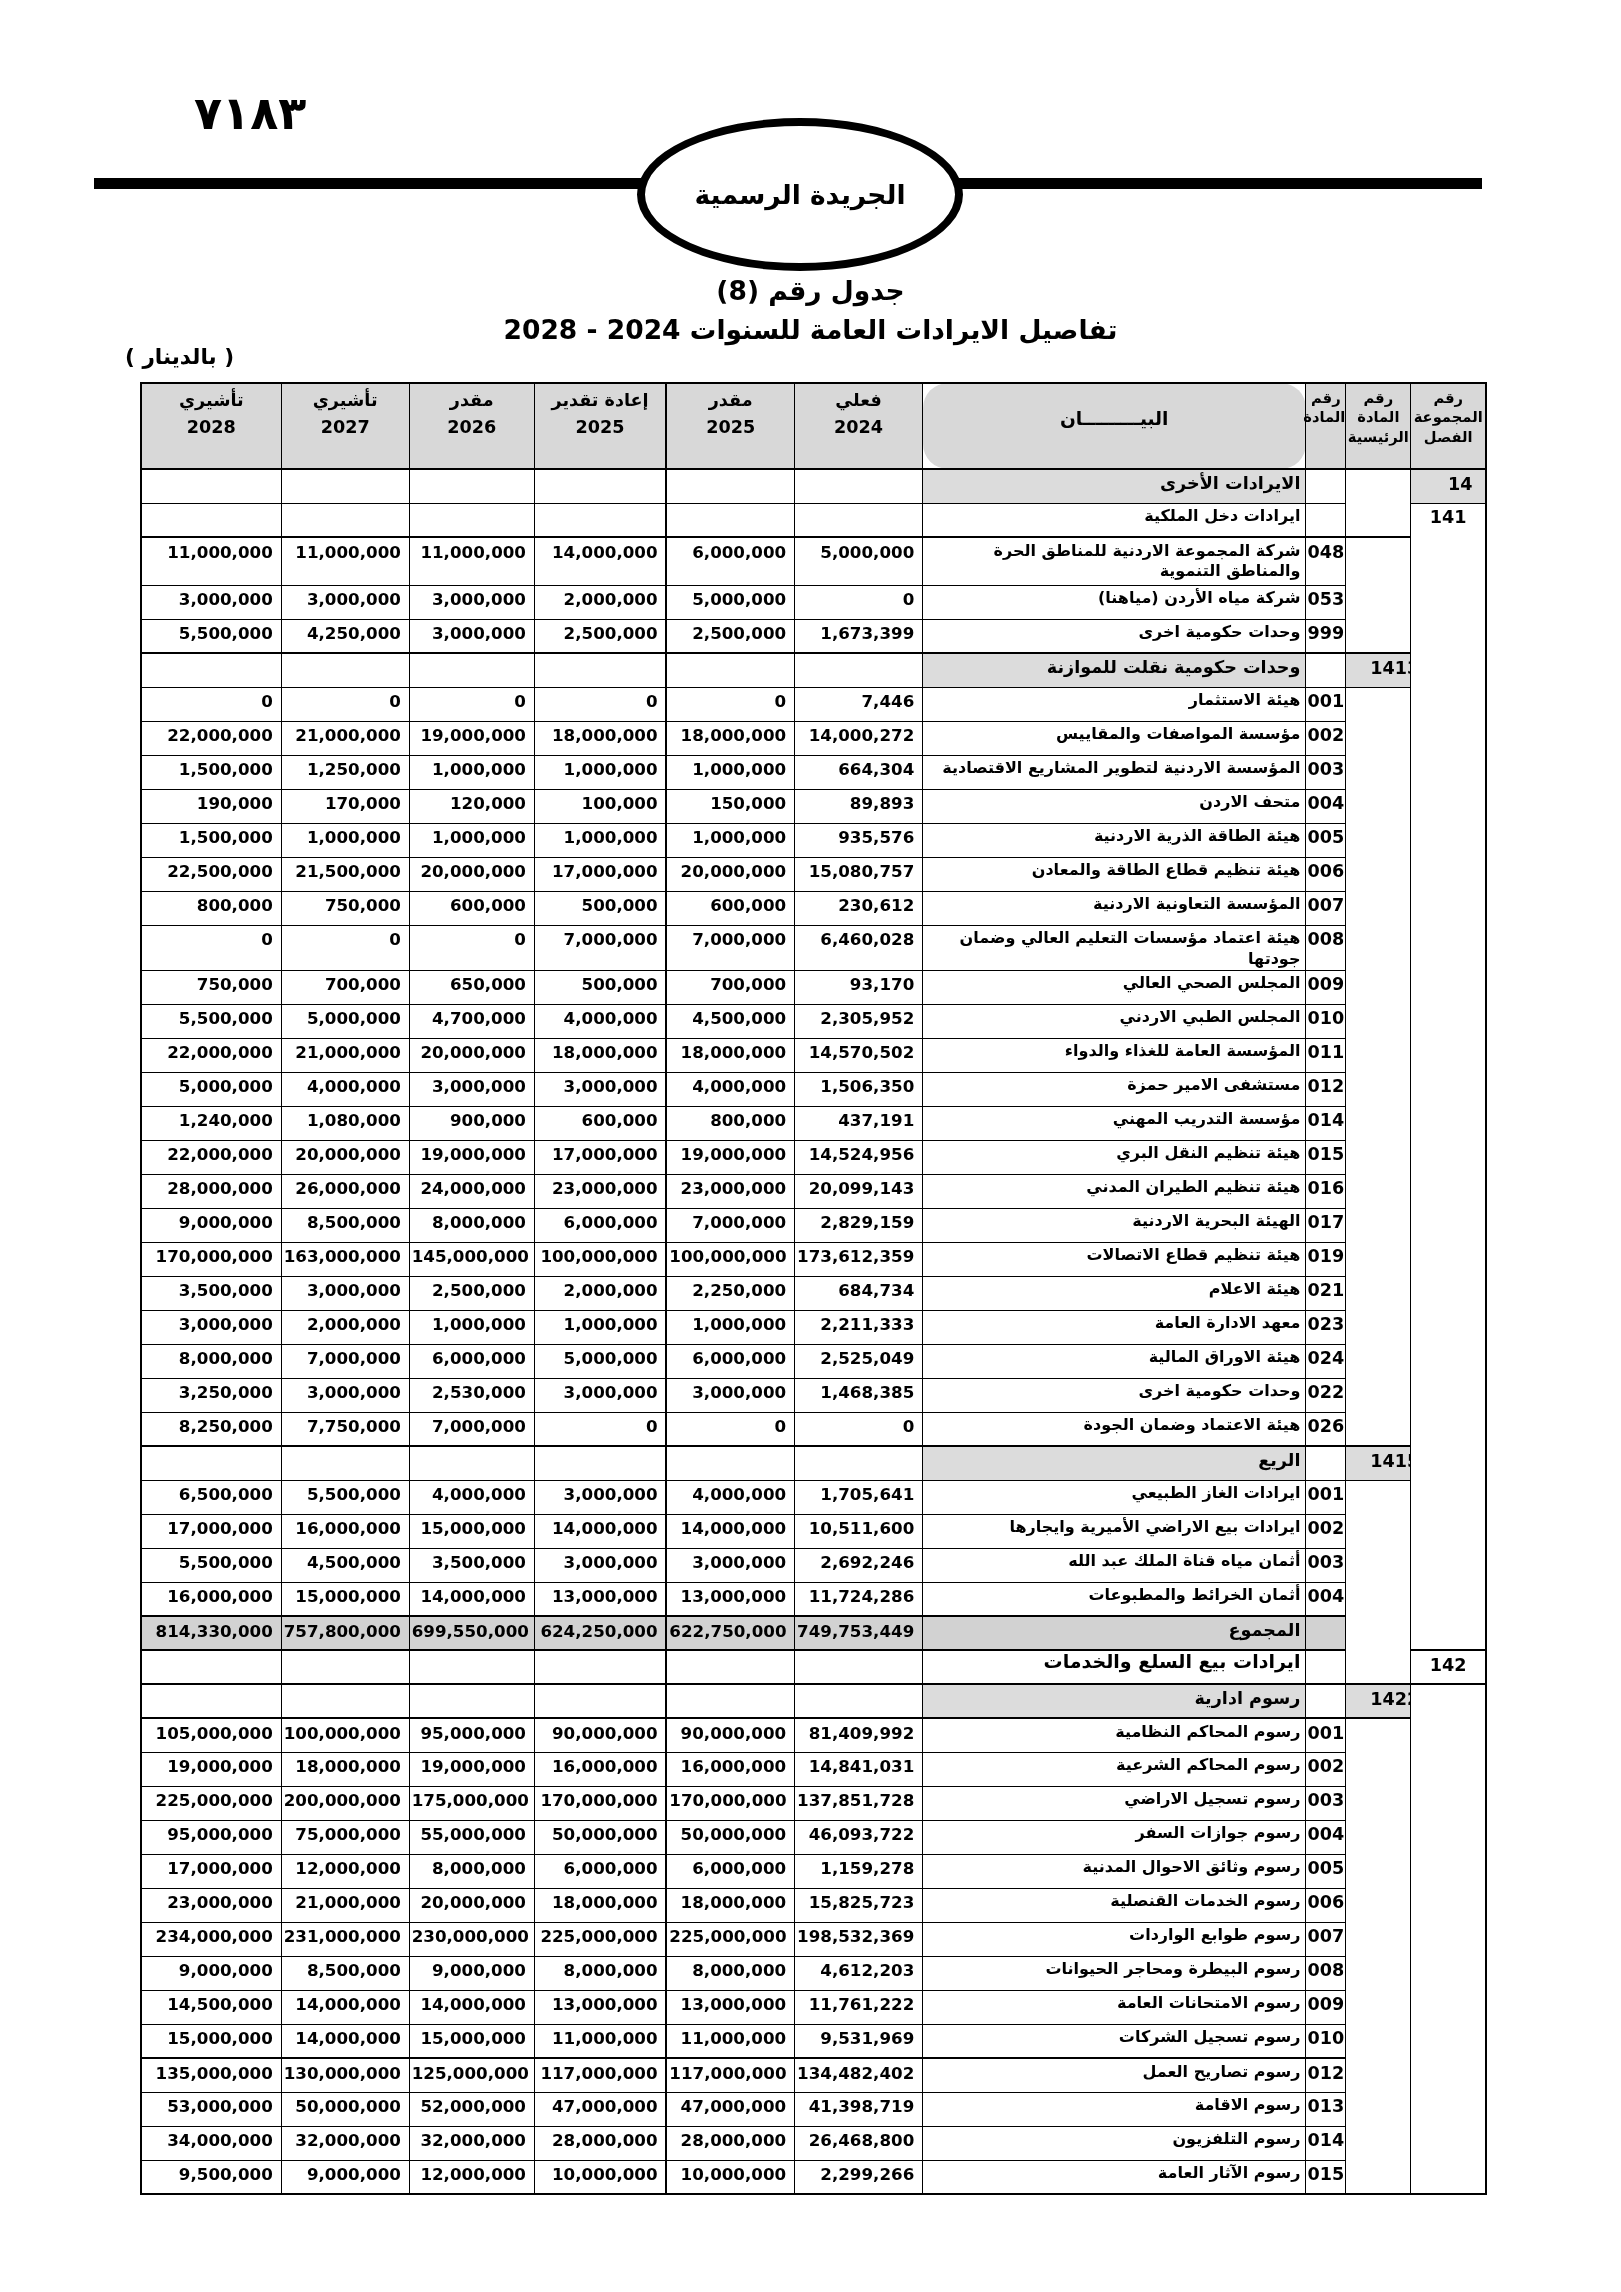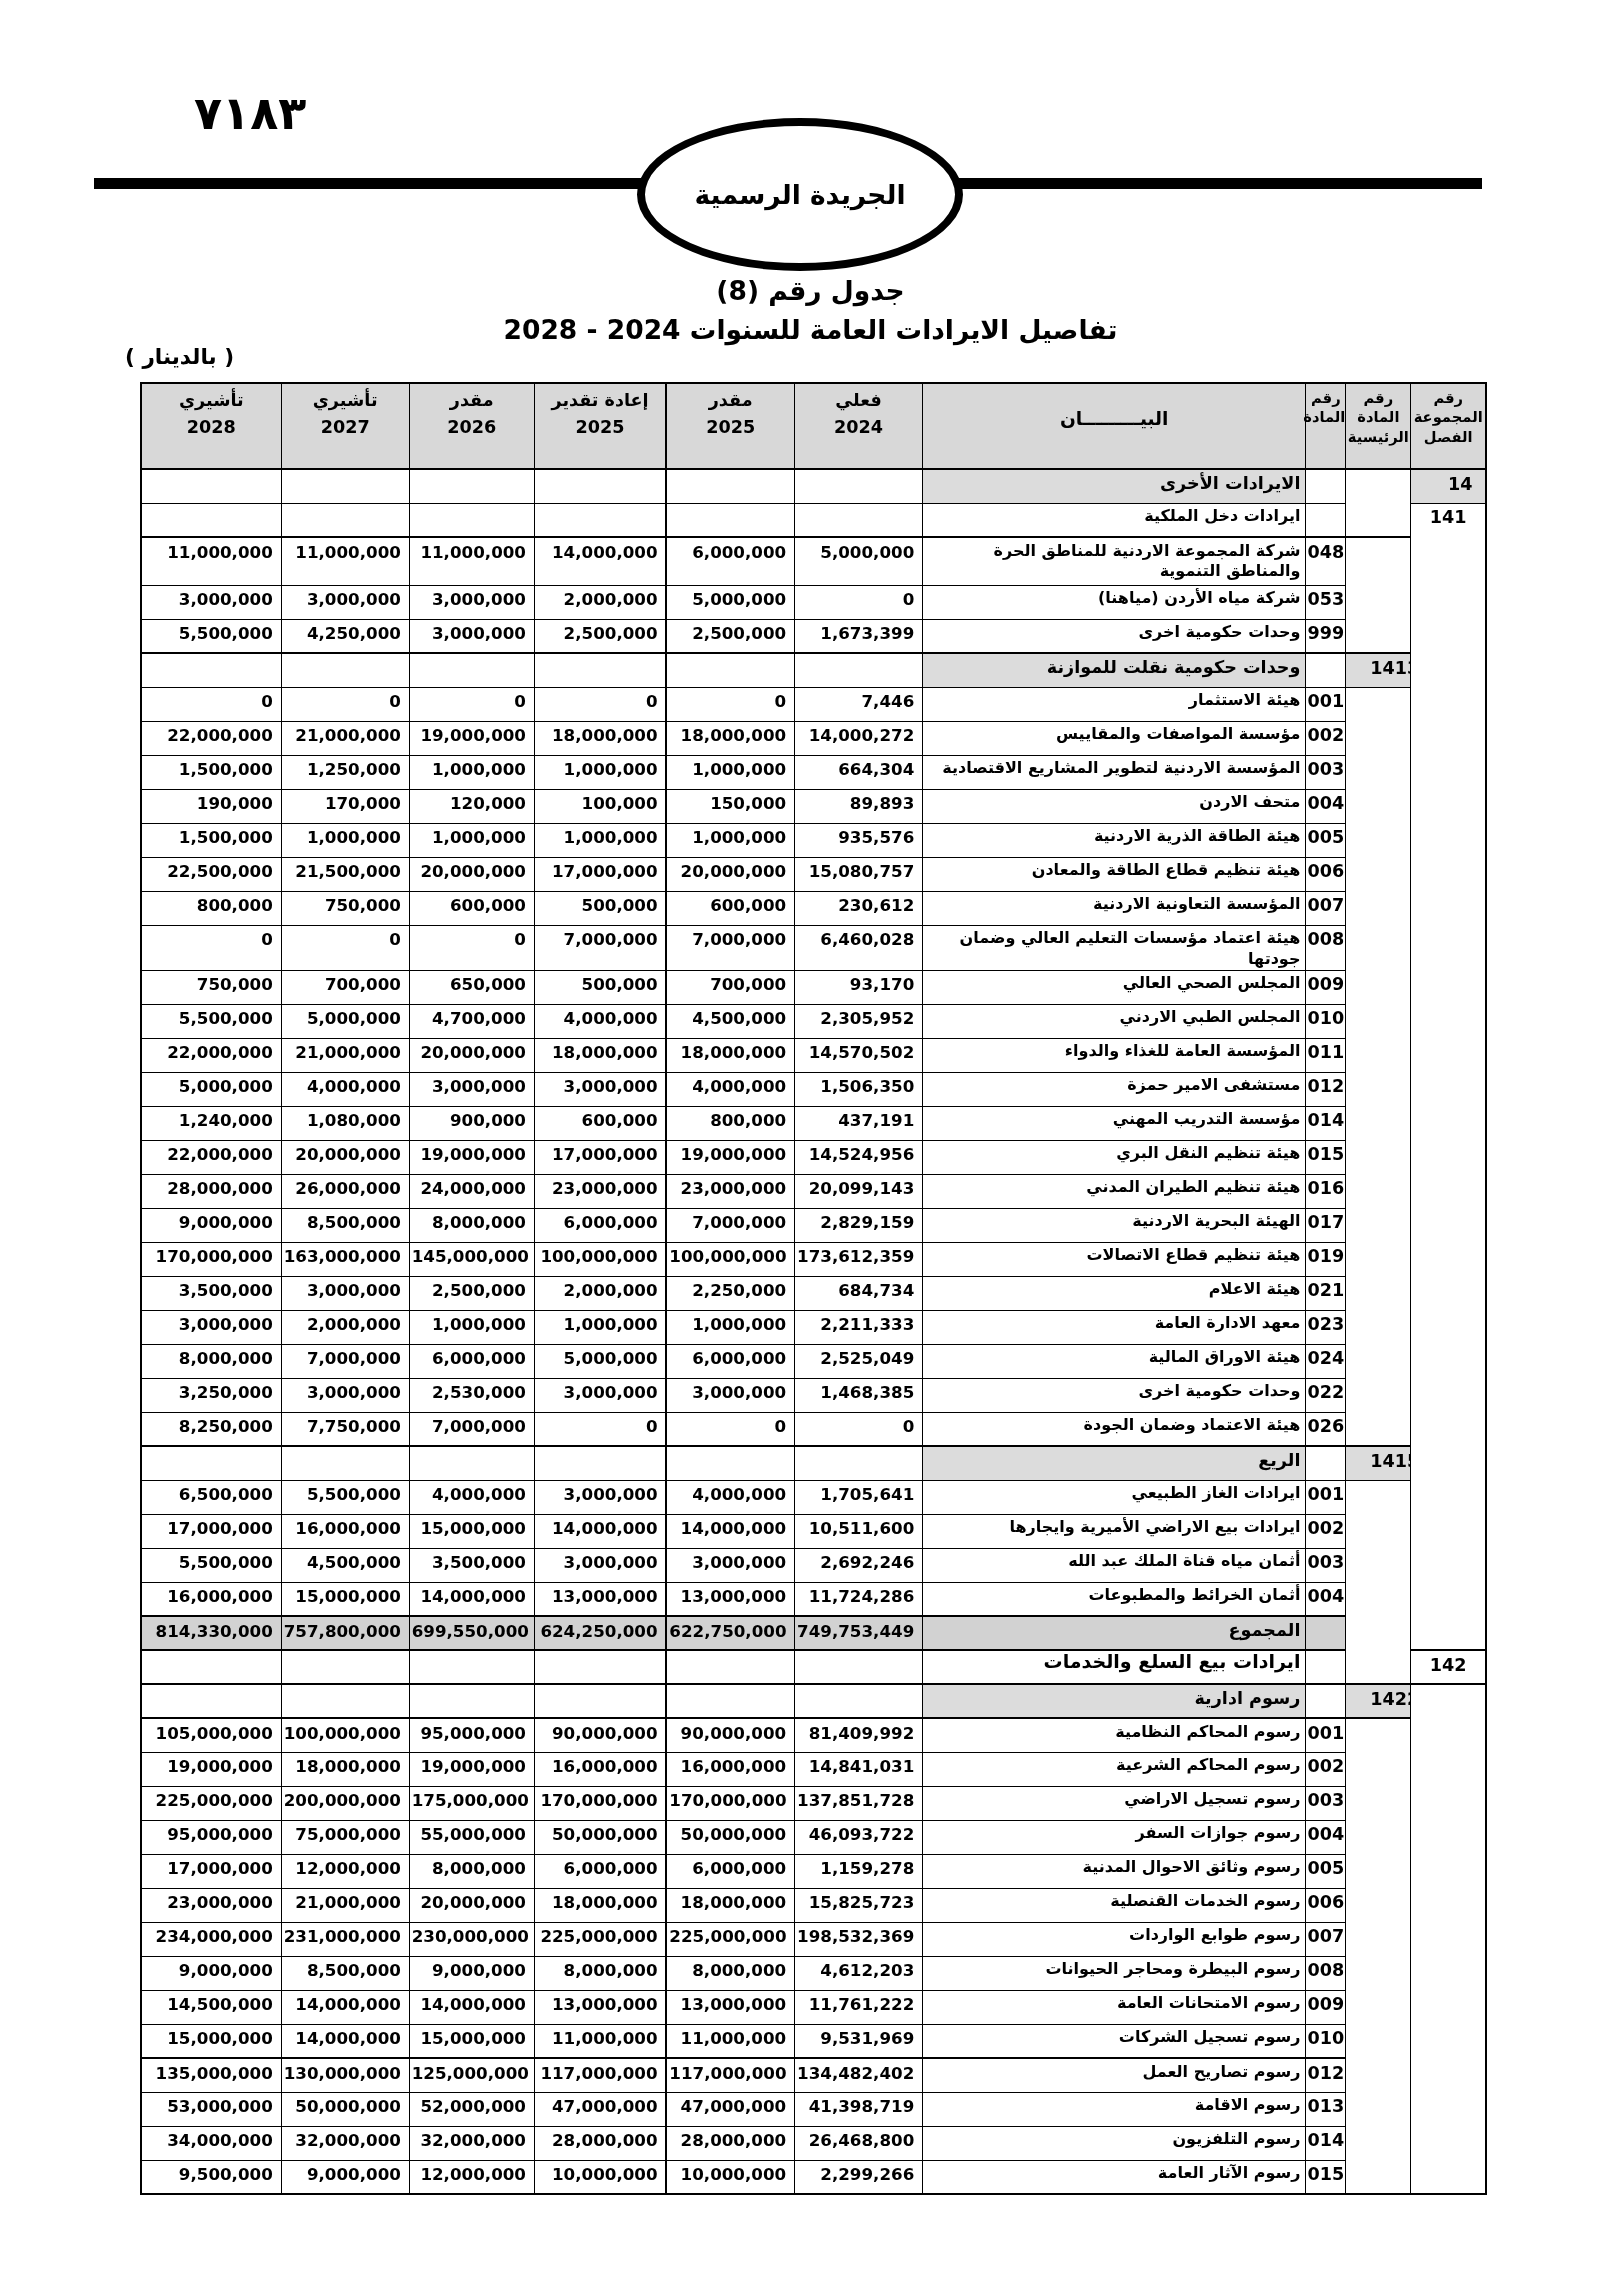--- a/index.html
+++ b/index.html
@@ -26,21 +26,21 @@
   .currency-note { position:absolute; left:125px; top:344px; font-size:21.6px; font-weight:bold; direction:rtl; }
 
   .table-wrap { position:absolute; left:140px; top:382px; }
   table.rev { border-collapse:collapse; table-layout:fixed; width:1347px; border:2.9px solid #000; }
   th {
     border:1px solid #000; border-bottom:2.9px solid #000; background:#d8d8d8;
     font-weight:bold; vertical-align:top; white-space:pre-line; direction:rtl; padding:0;
   }
   thead tr { height:86px; }
   th.year-h { font-size:17.6px; line-height:26.5px; padding-top:3px; }
-  th.desc-h { font-size:18.6px; padding-top:23.5px; }
+  th.desc-h { font-size:18.6px; padding-top:23.5px;border-radius:25px; }
   th.code-h { font-size:14.7px; line-height:19.6px; padding-top:3.9px; }
 
   tbody tr { height:34px; }
   tbody tr.tall { height:48px; }
   td {
     border-left:1px solid #000; border-right:1px solid #000; border-top:1px solid #000;
     vertical-align:top; padding:0; overflow:hidden;
   }
   td.num { text-align:right; padding:3.9px 7.8px 0 2px; font-size:16.7px; font-weight:bold; font-family:"DejaVu Sans", sans-serif; }
   td.desc { direction:rtl; padding:2.9px 4.9px 0 3.9px; font-size:16px; font-weight:bold; line-height:20.6px; }

